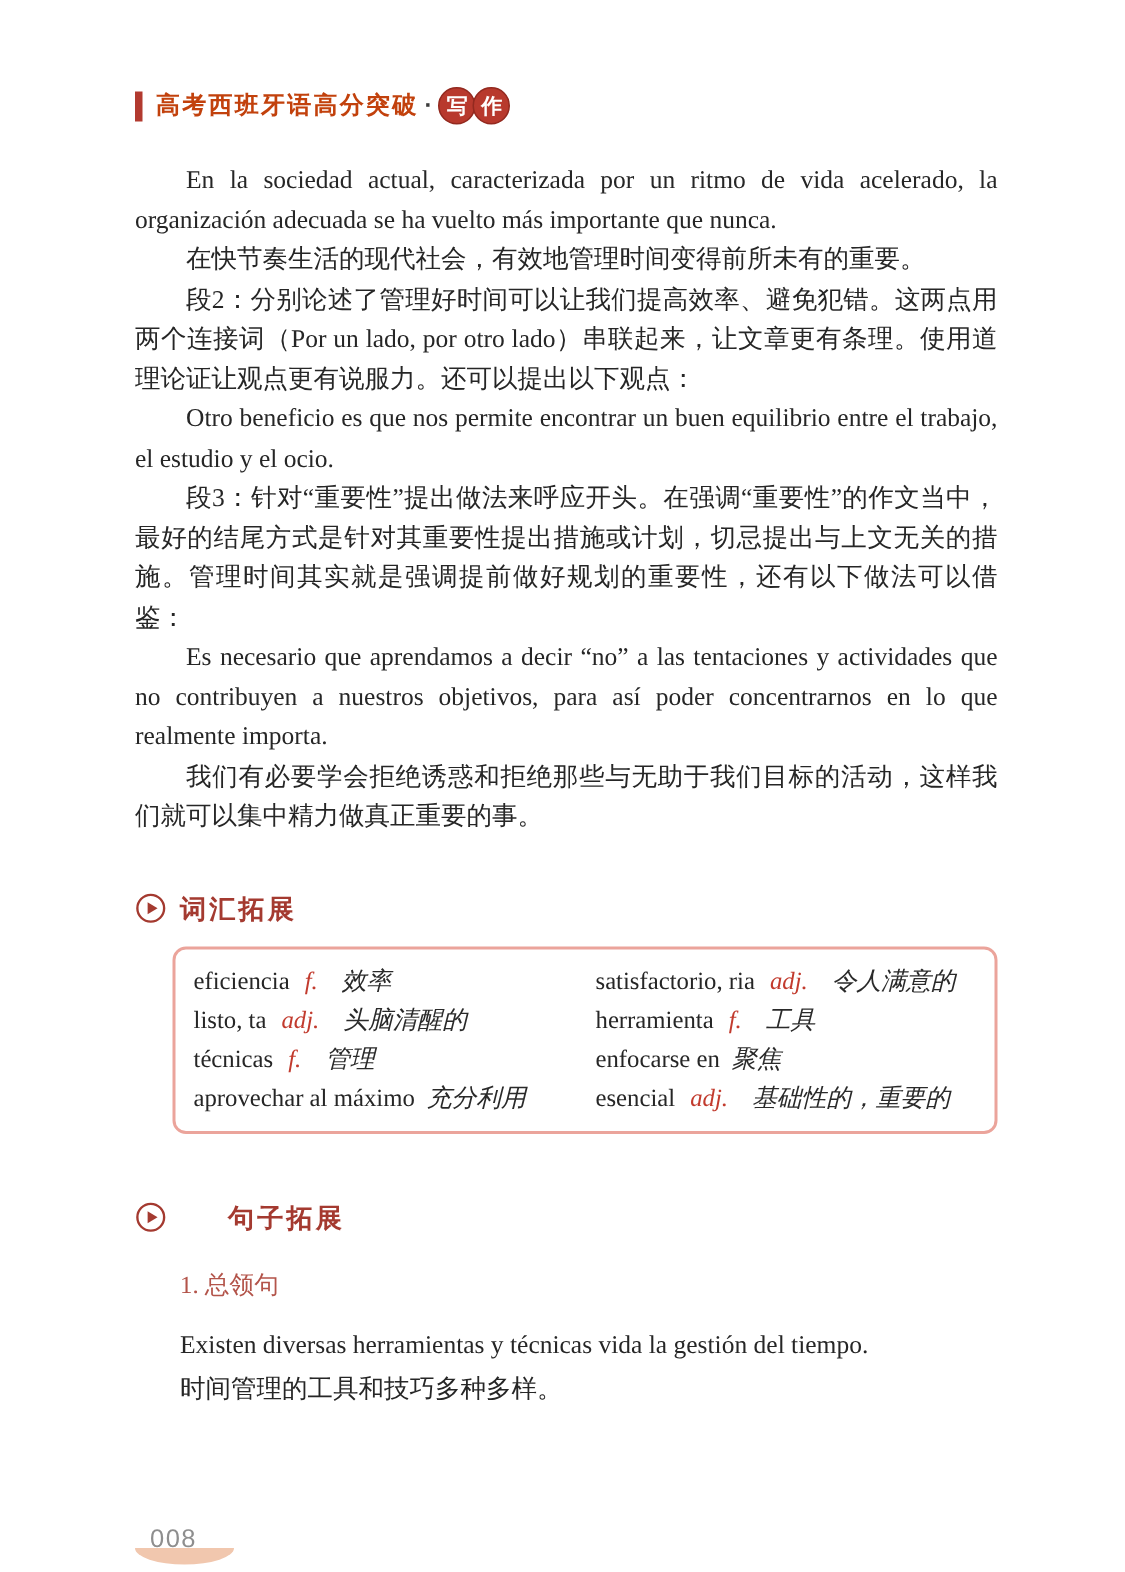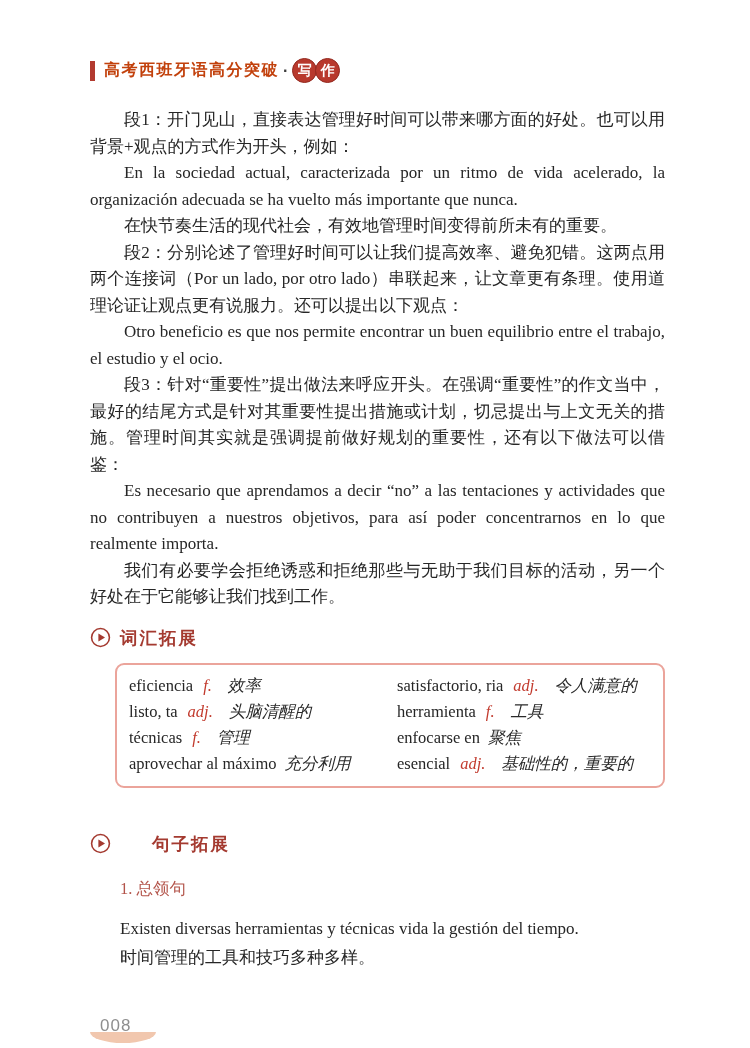--- a/index.html
+++ b/index.html
@@ -32,21 +32,21 @@
   .badge-circle + .badge-circle { margin-left:-2px; }
 
   
   .bodytext p {
     margin:0; font-size:17px; line-height:26.5px;
     text-align:justify; text-indent:2em;
   }
 
   
   .section-head { display:flex; align-items:center; gap:9px; }
-  .section-head.vocab { margin-top:15px; }
+  .section-head.vocab { margin-top:36px; }
   .section-head.sentence { margin-top:44px;gap:41px; }
   .play-icon { width:21px; height:21px; flex:none; display:flex; }
   .section-title {
     font-family:"Liberation Sans","DejaVu Sans",sans-serif;
     font-size:17.5px; font-weight:bold; color:#a43a30; letter-spacing:2px;
   }
 
   
   .vocab-box {
     margin-top:13px; margin-left:25px;
@@ -92,28 +92,27 @@
     <span class="hbar"></span>
     <span class="htitle">高考西班牙语高分突破</span>
     <span class="hsep">·</span>
     <span class="badge">
       <span class="badge-circle">写</span>
       <span class="badge-circle">作</span>
     </span>
   </div>
 
   <div class="bodytext">
-    <p>段1：开门见山，直接表达管理好时间可以带来哪方面的好处。也可以用背景+观点的方式作为开头，例如：</p>
     <p>En la sociedad actual, caracterizada por un ritmo de vida acelerado, la organización adecuada se ha vuelto más importante que nunca.</p>
     <p>在快节奏生活的现代社会，有效地管理时间变得前所未有的重要。</p>
     <p>段2：分别论述了管理好时间可以让我们提高效率、避免犯错。这两点用两个连接词（Por un lado, por otro lado）串联起来，让文章更有条理。使用道理论证让观点更有说服力。还可以提出以下观点：</p>
     <p>Otro beneficio es que nos permite encontrar un buen equilibrio entre el trabajo, el estudio y el ocio.</p>
     <p>段3：针对“重要性”提出做法来呼应开头。在强调“重要性”的作文当中，最好的结尾方式是针对其重要性提出措施或计划，切忌提出与上文无关的措施。管理时间其实就是强调提前做好规划的重要性，还有以下做法可以借鉴：</p>
     <p>Es necesario que aprendamos a decir “no” a las tentaciones y actividades que no contribuyen a nuestros objetivos, para así poder concentrarnos en lo que realmente importa.</p>
-    <p>我们有必要学会拒绝诱惑和拒绝那些与无助于我们目标的活动，另一个好处在于它能够让我们找到工作。</p>
+    <p>我们有必要学会拒绝诱惑和拒绝那些与无助于我们目标的活动，这样我们就可以集中精力做真正重要的事。</p>
   </div>
 
   <div class="section-head vocab">
     <span class="play-icon">
       <svg viewBox="0 0 24 24" width="21" height="21">
         <circle cx="12" cy="12" r="10.2" fill="none" stroke="#a43a30" stroke-width="1.8"></circle>
         <path d="M9.6 7.4 L17.2 12 L9.6 16.6 Z" fill="#a43a30"></path>
       </svg>
     </span>
     <span class="section-title">词汇拓展</span>

